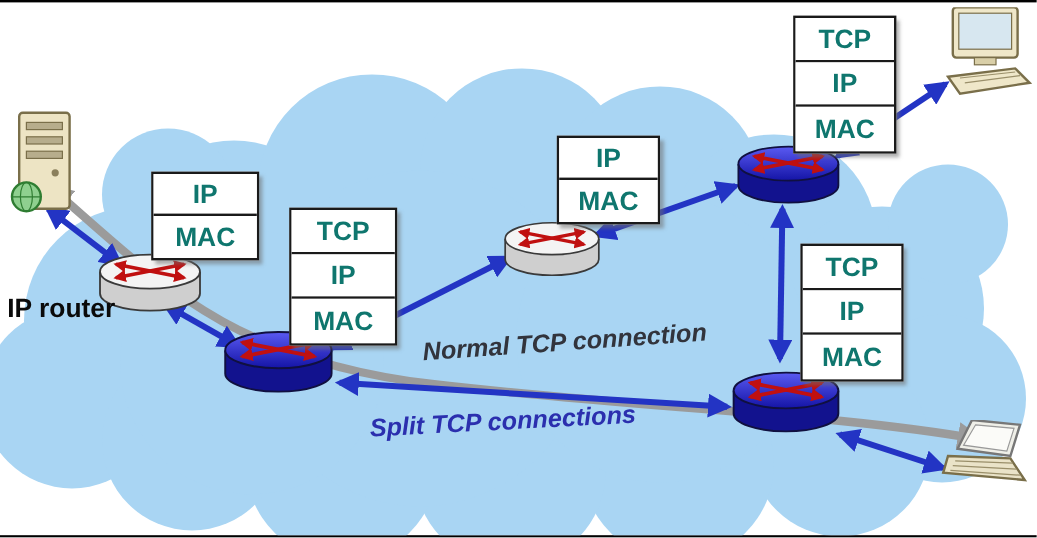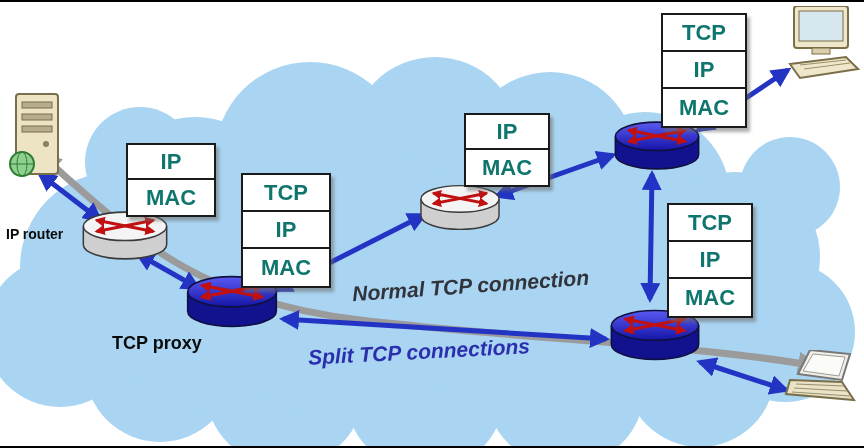--- a/index.html
+++ b/index.html
@@ -197,21 +197,20 @@
     <div class="cell">IP</div>
     <div class="cell">MAC</div>
   </div>
 
   <div class="stack s3" style="left:667px;top:201px;width:86px">
     <div class="cell">TCP</div>
     <div class="cell">IP</div>
     <div class="cell">MAC</div>
   </div>
 
-  <div class="lbl" style="left:6px;top:224px;font-size:14px">IP router</div>
-
-  <div class="lbl" style="left:112px;top:331px;font-size:18px">TCP proxy</div>
+  <div class="lbl" style="left:6px;top:242px;font-size:22px">IP router</div>
+
 
   <div class="lbl slant" style="left:352px;top:272px;font-size:21px;color:#32343C;transform:rotate(-4deg)">Normal TCP connection</div>
 
   <div class="lbl slant" style="left:308px;top:338px;font-size:21px;color:#2B2FAE;transform:rotate(-3deg)">Split TCP connections</div>
 
 </div>
 
 </body></html>

